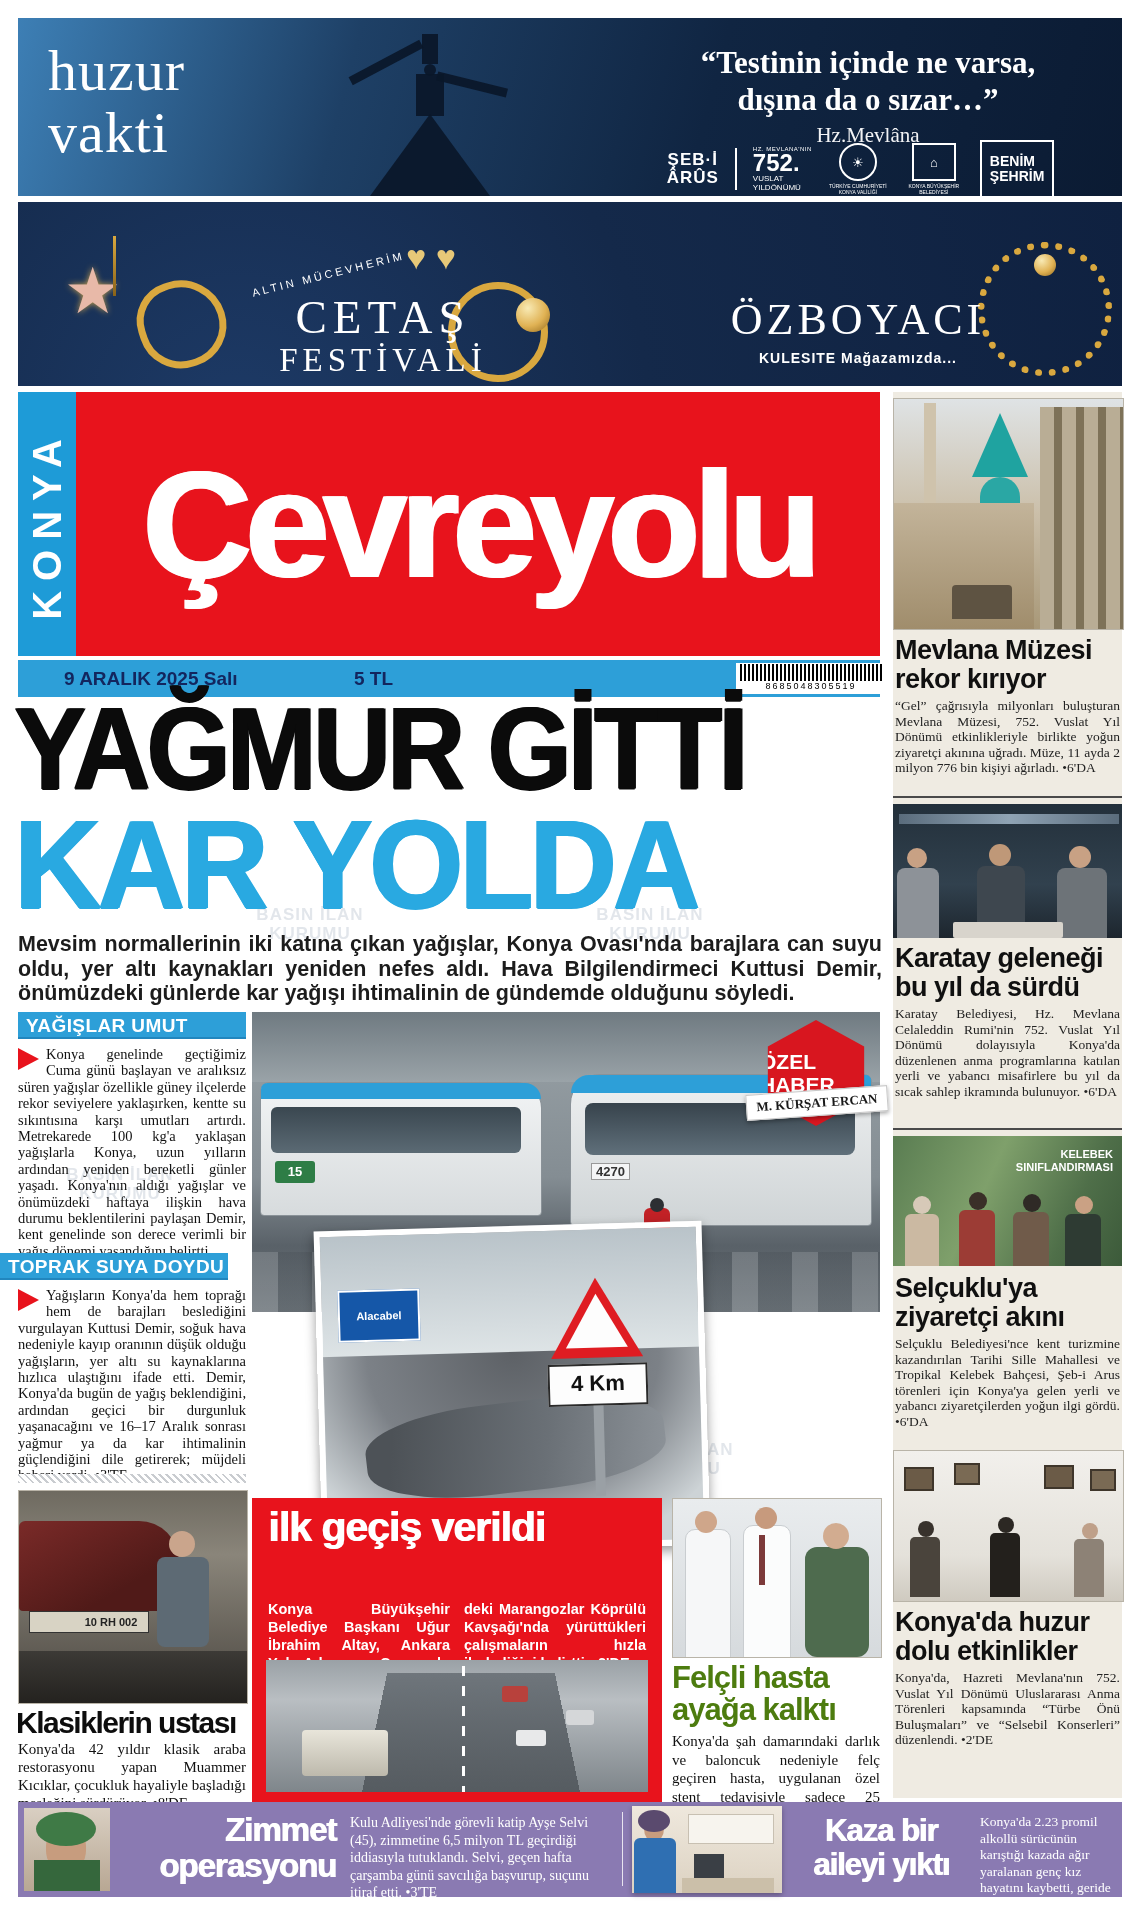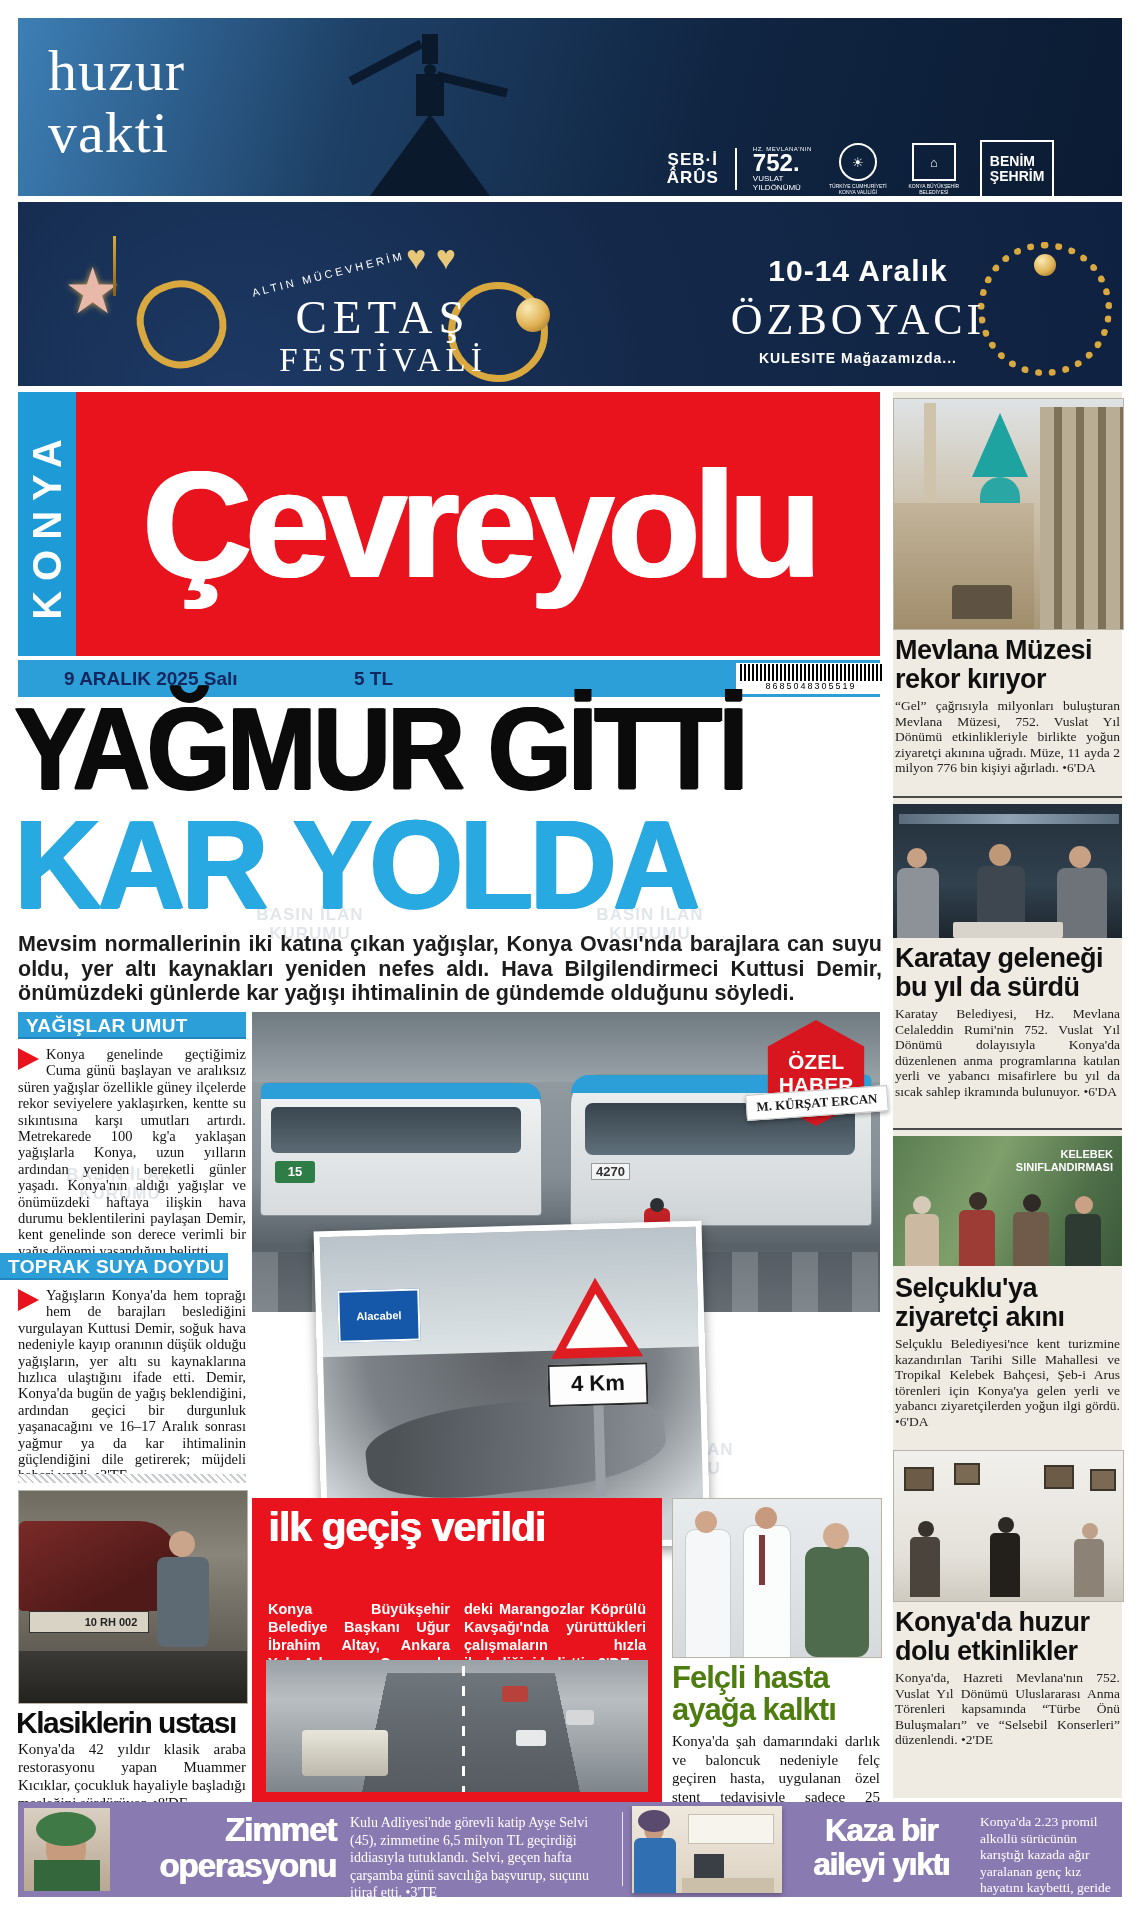--- a/index.html
+++ b/index.html
@@ -75,20 +75,27 @@
     </div>
 
     <div class="abs dervish" style="left:300px;top:10px;width:220px;height:168px;">
       <div style="left:104px;top:6px;width:16px;height:30px;"></div>
       <div style="left:106px;top:36px;width:12px;height:12px;border-radius:50%;"></div>
       <div style="left:98px;top:46px;width:28px;height:42px;"></div>
       <div style="left:28px;top:30px;width:80px;height:9px;transform:rotate(-28deg);"></div>
       <div style="left:118px;top:52px;width:72px;height:9px;transform:rotate(14deg);"></div>
       <div style="left:52px;top:86px;width:0;height:0;background:none;border-left:60px solid transparent;border-right:60px solid transparent;border-bottom:82px solid #0a1729;"></div>
     </div>
+    <div class="abs" style="left:600px;top:26px;width:500px;text-align:center;color:#fff;">
+      <div class="serif b" style="font-size:31px;line-height:37px;">
+        <div>“Testinin içinde ne varsa,</div>
+        <div>dışına da o sızar…”</div>
+      </div>
+      <div class="serif" style="font-size:21px;margin-top:5px;opacity:.95;">Hz.Mevlâna</div>
+    </div>
     <div class="abs" style="left:585px;top:122px;width:515px;display:flex;align-items:center;justify-content:center;gap:16px;color:#fff;">
       <div style="text-align:center;font-weight:bold;font-size:17px;line-height:18px;letter-spacing:1px;">
         <div>ŞEB·İ</div>
           <div>ÂRÛS</div>
       </div>
       <div style="width:2px;height:42px;background:#fff;"></div>
       <div style="text-align:left;">
         <div style="font-size:6px;letter-spacing:.5px;">HZ. MEVLANA'NIN</div>
         <div style="font-size:24px;font-weight:bold;line-height:22px;">752.</div>
         <div style="font-size:8px;">VUSLAT</div>
@@ -116,21 +123,20 @@
     <div class="abs" style="left:95px;top:34px;width:3px;height:60px;background:linear-gradient(#d9a83f,#8a6318);"></div>
     <div class="abs" style="left:388px;top:36px;font-size:34px;color:#e7c878;">♥ ♥</div>
     <div class="abs goldring" style="left:430px;top:80px;width:86px;height:86px;"></div>
     <div class="abs gold" style="left:498px;top:96px;width:34px;height:34px;"></div>
     <div class="abs goldring" style="left:960px;top:40px;width:120px;height:120px;border-style:dotted;"></div>
     <div class="abs gold" style="left:1016px;top:52px;width:22px;height:22px;"></div>
 
     <div class="abs white" style="left:232px;top:66px;font-size:11px;letter-spacing:3px;transform:rotate(-14deg);">ALTIN MÜCEVHERİM</div>
     <div class="abs white serif" style="left:240px;top:88px;width:250px;text-align:center;font-size:47px;letter-spacing:6px;">CETAŞ</div>
     <div class="abs white serif" style="left:240px;top:140px;width:250px;text-align:center;font-size:33px;letter-spacing:5px;">FESTİVALİ</div>
-    <div class="abs white b" style="left:700px;top:52px;width:280px;text-align:center;font-size:30px;letter-spacing:1px;">10-14 Aralık</div>
     <div class="abs white serif" style="left:680px;top:92px;width:320px;text-align:center;font-size:44px;letter-spacing:4px;">ÖZBOYACI</div>
     <div class="abs white b" style="left:700px;top:148px;width:280px;text-align:center;font-size:14px;letter-spacing:1px;">KULESITE Mağazamızda...</div>
   </section>
 
   <div class="abs konya-strip" style="left:18px;top:392px;width:58px;height:264px;">
     <span>KONYA</span>
   </div>
   <div class="abs mast-red" style="left:76px;top:392px;width:804px;height:264px;">
     <span class="mast-title">Çevreyolu</span>
   </div>
@@ -185,21 +191,21 @@
     </div>
 
     <div class="abs" style="left:392px;top:196px;width:26px;height:38px;background:#c22126;border-radius:6px 6px 2px 2px;"></div>
     <div class="abs" style="left:398px;top:186px;width:14px;height:14px;border-radius:50%;background:#2c2f33;"></div>
     <div class="abs" style="left:394px;top:232px;width:22px;height:30px;background:#23262a;"></div>
 
     <div class="abs" style="left:0;top:240px;width:628px;height:60px;background:repeating-linear-gradient(90deg,rgba(255,255,255,.14) 0 26px,rgba(40,45,50,.12) 26px 60px);"></div>
   </div>
 
   <div class="abs" style="left:760px;top:1020px;width:112px;height:118px;">
-    <div class="hex abs" style="left:0;top:0;width:112px;height:106px;display:flex;flex-direction:column;align-items:center;justify-content:center;color:#fff;font-weight:bold;font-size:21px;line-height:23px;">
+    <div class="hex abs" style="left:0;top:0;width:112px;height:106px;display:flex;flex-direction:column;justify-content:center;color:#fff;font-weight:bold;font-size:21px;line-height:23px;">
       <span>ÖZEL</span>
       <span>HABER</span>
     </div>
     <div class="ribbon abs" style="left:-14px;top:70px;width:140px;height:24px;font-size:13px;font-weight:bold;line-height:24px;color:#1a1a1a;font-family:'Liberation Serif',serif;">M. KÜRŞAT ERCAN</div>
   </div>
 
   <div class="abs" style="left:318px;top:1226px;width:376px;height:312px;transform:rotate(-1.6deg);border:6px solid #fff;box-shadow:0 5px 12px rgba(0,0,0,.4);background:linear-gradient(#b9c3c9 0%,#dfe5e7 40%,#eef1f2 100%);overflow:hidden;">
     <div class="abs" style="left:-40px;top:120px;width:460px;height:200px;background:radial-gradient(ellipse at 50% 0%,#5d6166 0%,#7c8187 45%,#cdd3d6 75%);"></div>
     <div class="abs" style="left:40px;top:170px;width:300px;height:90px;background:linear-gradient(100deg,#4d5257 10%,#6a7076 60%,#8d9399 100%);transform:rotate(-5deg);border-radius:40%;"></div>
     <div class="abs" style="left:16px;top:54px;width:78px;height:48px;background:#1557a8;border:2px solid #fff;color:#fff;font-size:11px;font-weight:bold;display:flex;align-items:center;justify-content:center;">Alacabel</div>

